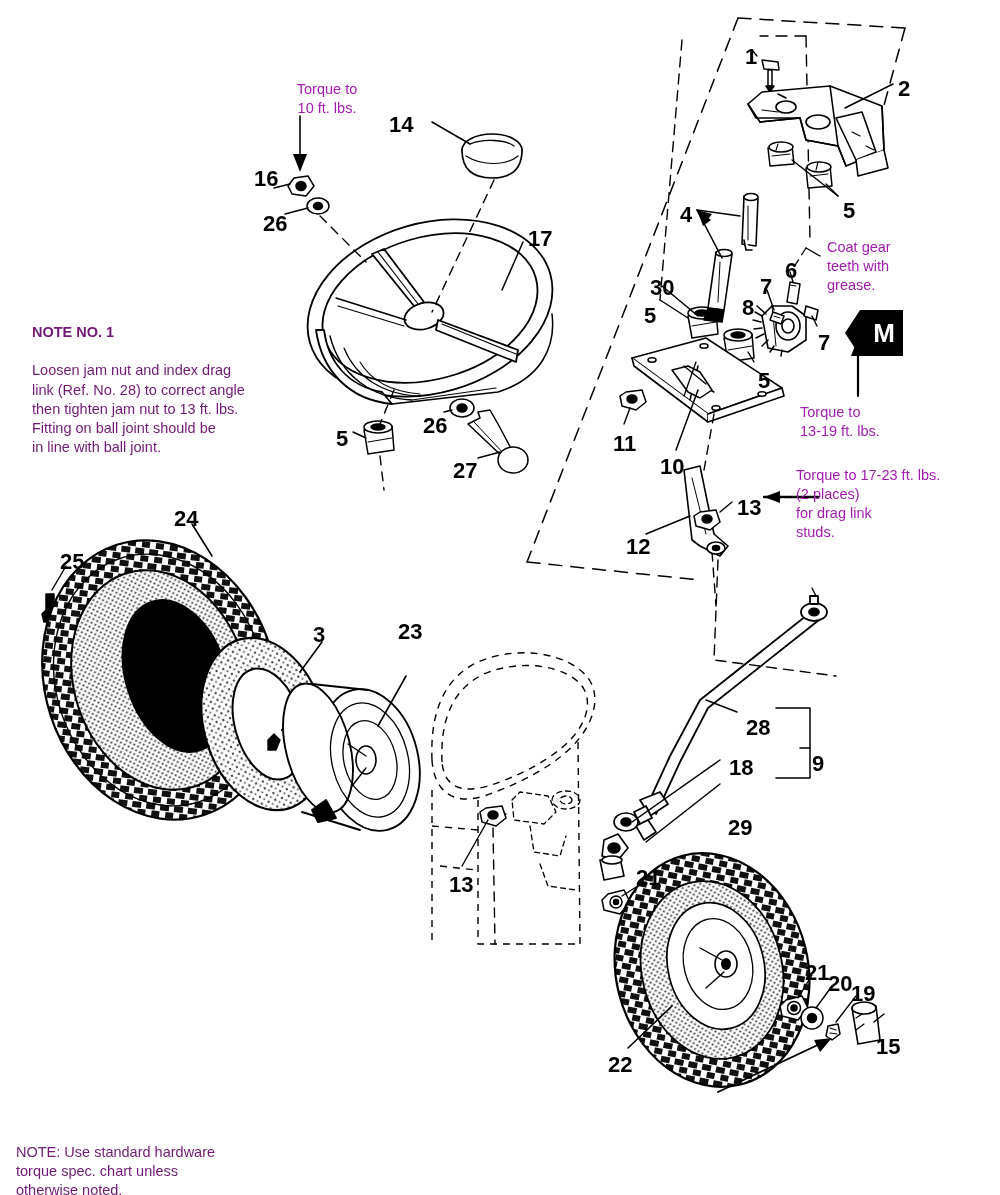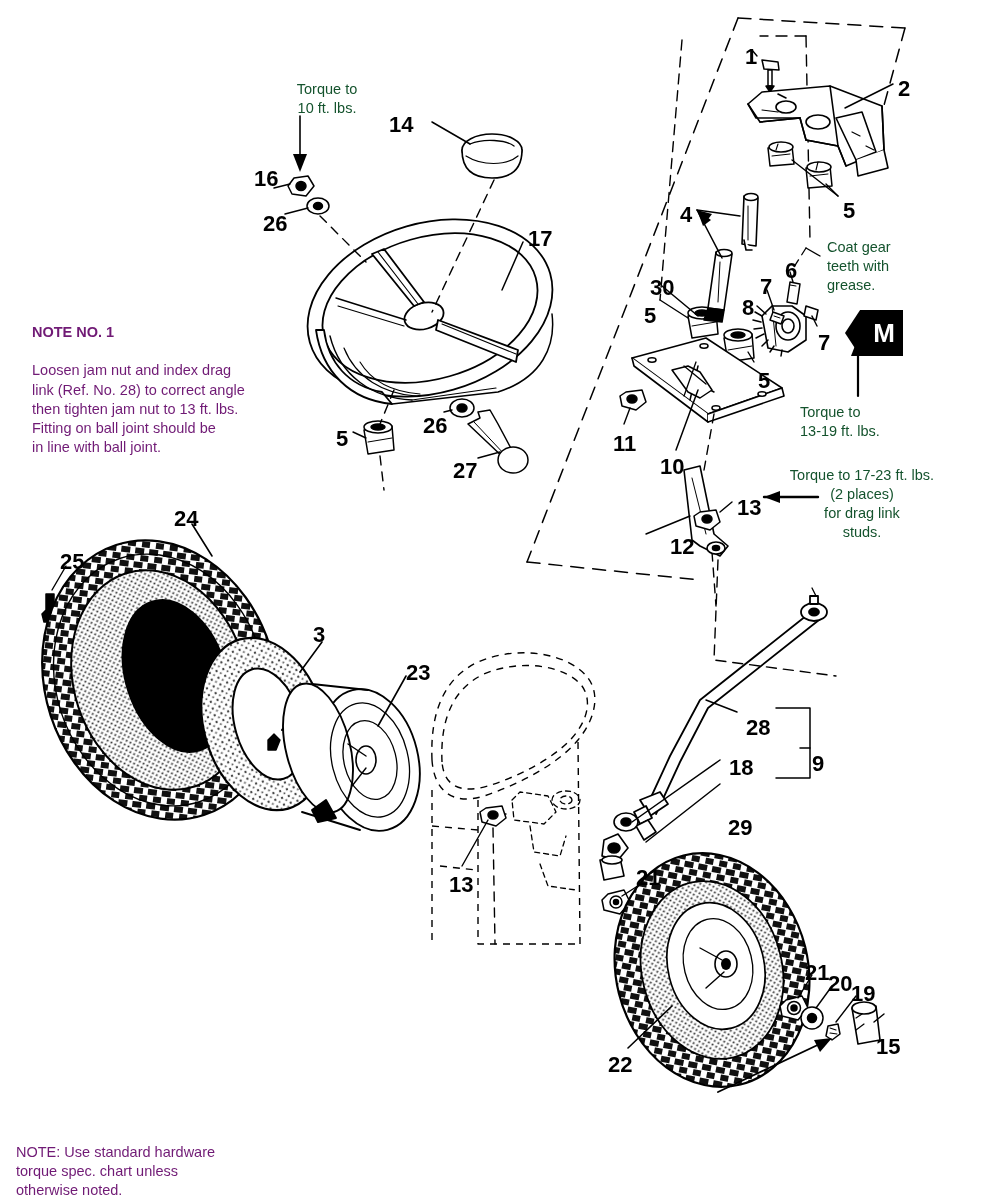--- a/index.html
+++ b/index.html
@@ -39,21 +39,21 @@
     white-space: pre-line;
   }
   .note-title {
     font-weight: bold;
   }
   .annot {
     position: absolute;
     font-family: "Liberation Sans", sans-serif;
     font-size: 14.5px;
     line-height: 1.3;
-    color: #14532d;
+    color: #a21caf;
     white-space: pre-line;
   }
   .mbadge {
     position: absolute;
     width: 58px;
     height: 46px;
     color: #fff;
     font-family: "Liberation Sans", sans-serif;
     font-weight: bold;
     font-size: 26px;
@@ -511,21 +511,21 @@
   <div class="annot" style="left:272px; top:80px; text-align:center; width:110px;">Torque to
 10 ft. lbs.</div>
 
   <div class="annot" style="left:827px; top:238px; width:110px;">Coat gear
 teeth with
 grease.</div>
 
   <div class="annot" style="left:800px; top:403px; width:130px;">Torque to
 13-19 ft. lbs.</div>
 
-  <div class="annot" style="left:772px; top:466px; width:180px;text-align:center;">Torque to 17-23 ft. lbs.
+  <div class="annot" style="left:796px; top:466px; width:180px;">Torque to 17-23 ft. lbs.
 (2 places)
 for drag link
 studs.</div>
 
 
   <div class="mbadge" style="left:845px; top:310px;">M</div>
 
   <div id="callout-layer">
       <div class="callout" style="left: 745px; top: 46px;">1</div>
       <div class="callout" style="left: 898px; top: 78px;">2</div>
@@ -540,26 +540,26 @@
       <div class="callout" style="left: 785px; top: 260px;">6</div>
       <div class="callout" style="left: 760px; top: 276px;">7</div>
       <div class="callout" style="left: 742px; top: 297px;">8</div>
       <div class="callout" style="left: 818px; top: 332px;">7</div>
       <div class="callout" style="left: 758px; top: 370px;">5</div>
       <div class="callout" style="left: 613px; top: 433px;">11</div>
       <div class="callout" style="left: 660px; top: 456px;">10</div>
       <div class="callout" style="left: 336px; top: 428px;">5</div>
       <div class="callout" style="left: 423px; top: 415px;">26</div>
       <div class="callout" style="left: 453px; top: 460px;">27</div>
-      <div class="callout" style="left: 626px; top: 536px; margin-left: 44px;">12</div>
+      <div class="callout" style="left: 626px; top: 536px;">12</div>
       <div class="callout" style="left: 737px; top: 497px;">13</div>
       <div class="callout" style="left: 60px; top: 551px;">25</div>
       <div class="callout" style="left: 174px; top: 508px;">24</div>
       <div class="callout" style="left: 313px; top: 624px;">3</div>
-      <div class="callout" style="left: 398px; top: 662px; margin-left: 8px;">23</div>
+      <div class="callout" style="left: 398px; top: 621px;">23</div>
       <div class="callout" style="left: 746px; top: 717px;">28</div>
       <div class="callout" style="left: 729px; top: 757px;">18</div>
       <div class="callout" style="left: 728px; top: 781px; margin-top: 36px;">29</div>
       <div class="callout" style="left: 812px; top: 753px;">9</div>
       <div class="callout" style="left: 449px; top: 874px;">13</div>
       <div class="callout" style="left: 636px; top: 867px;">21</div>
       <div class="callout" style="left: 608px; top: 1054px;">22</div>
       <div class="callout" style="left: 805px; top: 962px;">21</div>
       <div class="callout" style="left: 828px; top: 973px;">20</div>
       <div class="callout" style="left: 851px; top: 983px;">19</div>

